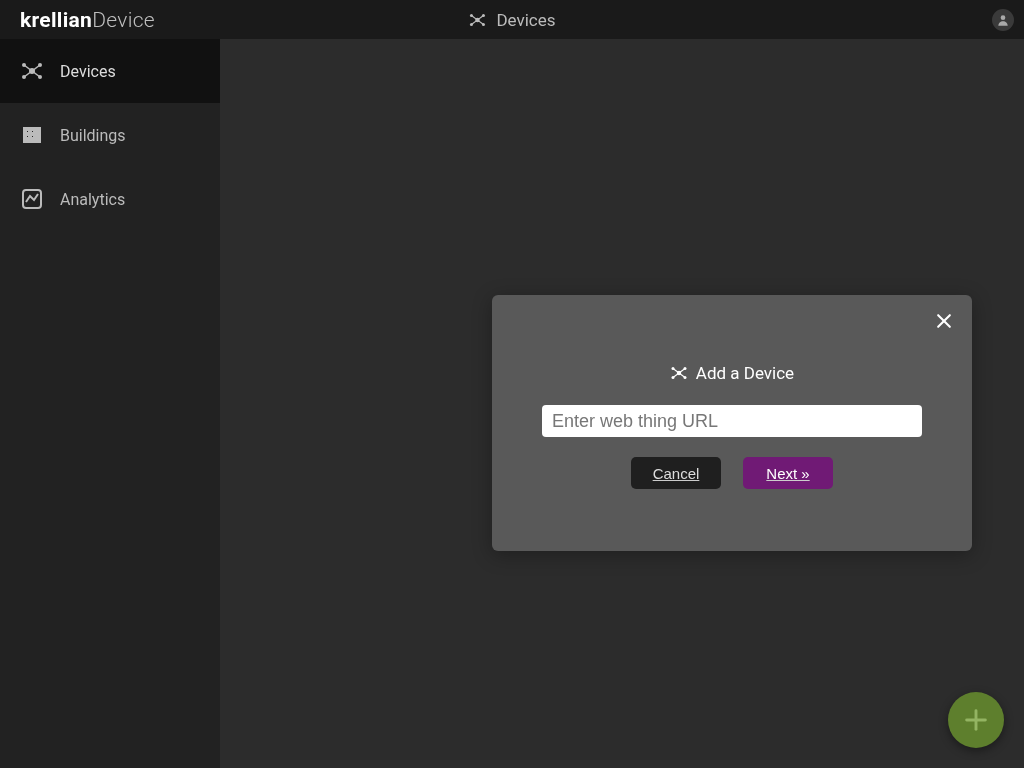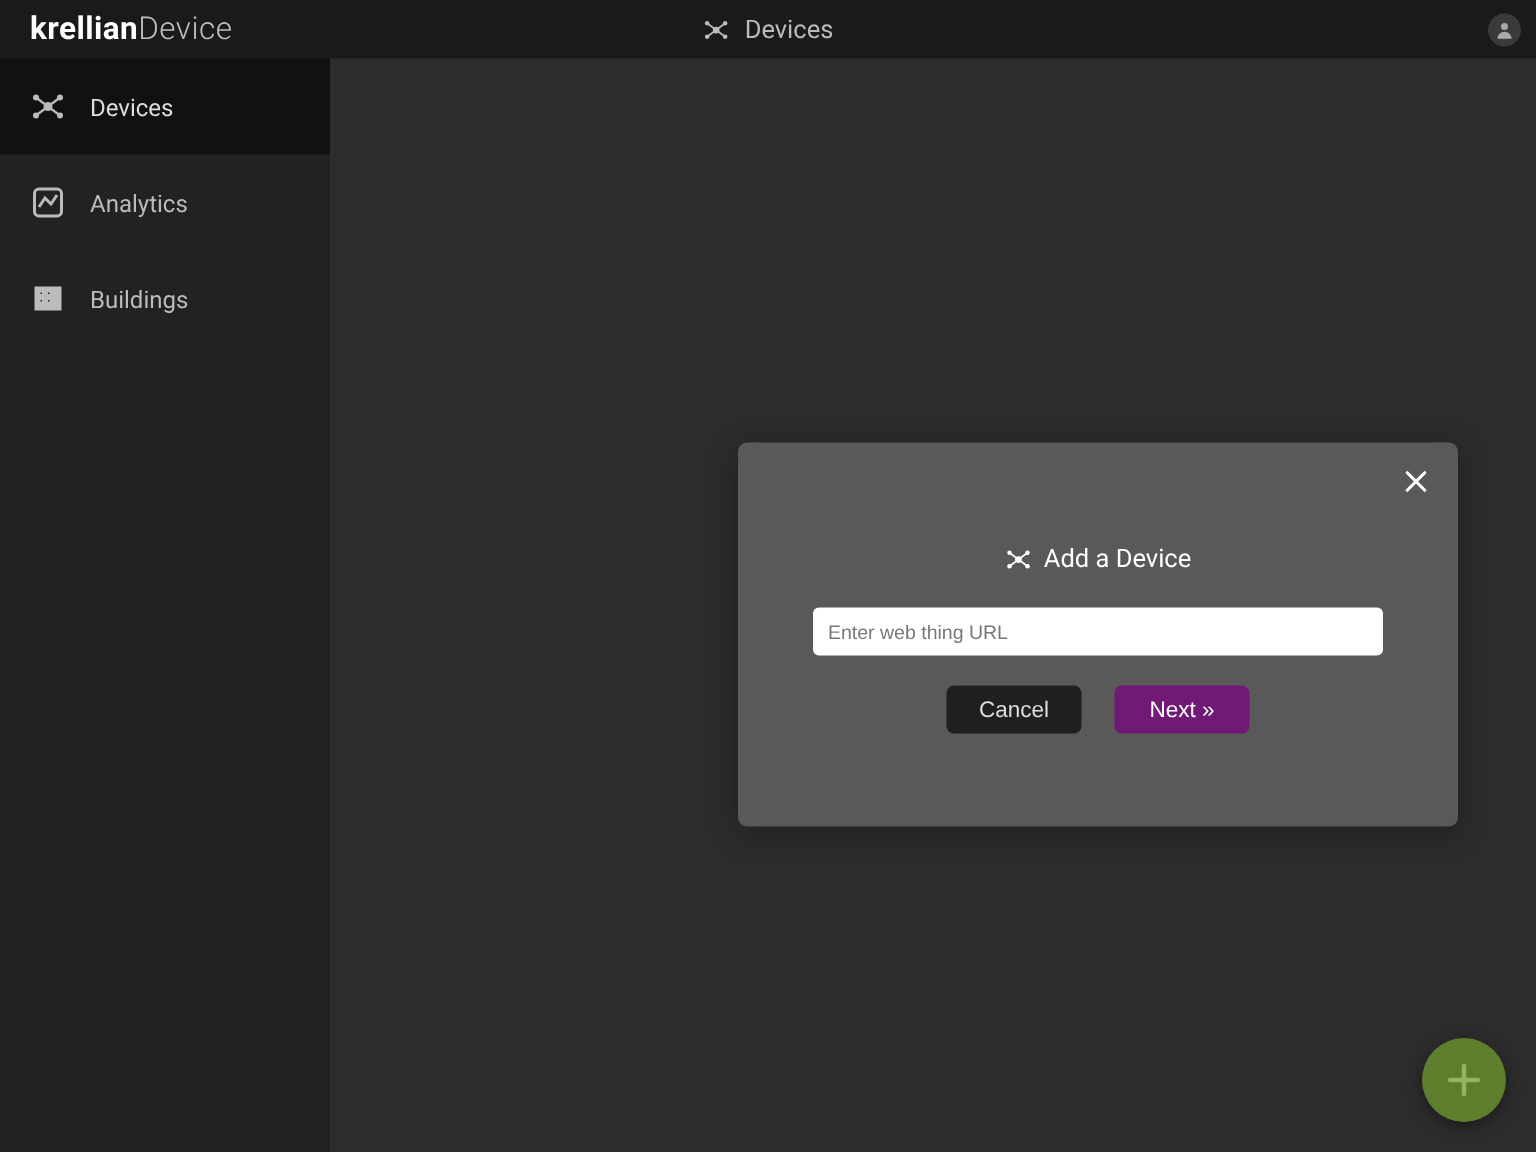--- a/index.html
+++ b/index.html
@@ -133,30 +133,31 @@
     margin-top: 44px;
     margin-bottom: 22px;
   }
   .modal-input {
     width: 380px;
     height: 32px;
     border-radius: 4px;
     border: none;
     background: #fff;
     padding: 1px 10px;
-    font-size: 13px;
+    font-size: 18px;
     color: #333;
     margin-bottom: 20px;
   }
   .modal-input::placeholder {
     color: #777;
   }
   .modal-buttons {
     display: flex;
     gap: 22px;
+    text-decoration: underline;
   }
   .btn {
     min-width: 90px;
     height: 32px;
     border-radius: 5px;
     border: none;
     font-size: 15px;
     cursor: pointer;
     padding: 0 14px;
   }
@@ -234,39 +235,39 @@
         <line x1="12" y1="12" x2="20" y2="6" stroke="#bbb" stroke-width="1.5"></line>
         <line x1="12" y1="12" x2="4" y2="18" stroke="#bbb" stroke-width="1.5"></line>
         <line x1="12" y1="12" x2="20" y2="18" stroke="#bbb" stroke-width="1.5"></line>
       </svg>
     </span>
     <span>Devices</span>
   </div>
   <div class="sidebar-item">
     <span class="icon">
       <svg width="24" height="24" viewBox="0 0 24 24" fill="none" stroke="#bbb" stroke-width="2">
-        <rect x="3" y="3" width="18" height="18" rx="3"></rect>
-        <polyline points="6,15 10,9 14,13 18,7"></polyline>
-      </svg>
-    </span>
-    <span>Analytics</span>
-  </div>
-  <div class="sidebar-item">
-    <span class="icon">
-      <svg width="24" height="24" viewBox="0 0 24 24" fill="none" stroke="#bbb" stroke-width="2">
         <rect x="3" y="4" width="18" height="16" fill="#bbb" stroke="none"></rect>
         <rect x="6" y="7" width="3" height="3" fill="#222"></rect>
         <rect x="11" y="7" width="3" height="3" fill="#222"></rect>
         <rect x="16" y="7" width="2" height="3" fill="#222"></rect>
         <rect x="6" y="12" width="3" height="3" fill="#222"></rect>
         <rect x="11" y="12" width="3" height="3" fill="#222"></rect>
         <rect x="16" y="12" width="2" height="3" fill="#222"></rect>
       </svg>
     </span>
     <span>Buildings</span>
+  </div>
+  <div class="sidebar-item">
+    <span class="icon">
+      <svg width="24" height="24" viewBox="0 0 24 24" fill="none" stroke="#bbb" stroke-width="2">
+        <rect x="3" y="3" width="18" height="18" rx="3"></rect>
+        <polyline points="6,15 10,9 14,13 18,7"></polyline>
+      </svg>
+    </span>
+    <span>Analytics</span>
   </div>
 </nav>
 
 <div class="main">
 
   <div class="modal">
     <button class="modal-close">
       <span>
         <svg width="20" height="20" viewBox="0 0 24 24" stroke="#fff" stroke-width="2.5" stroke-linecap="round">
           <line x1="5" y1="5" x2="19" y2="19"></line>

